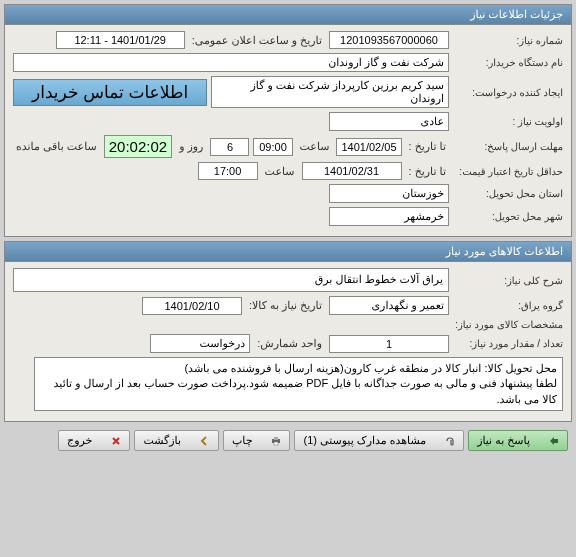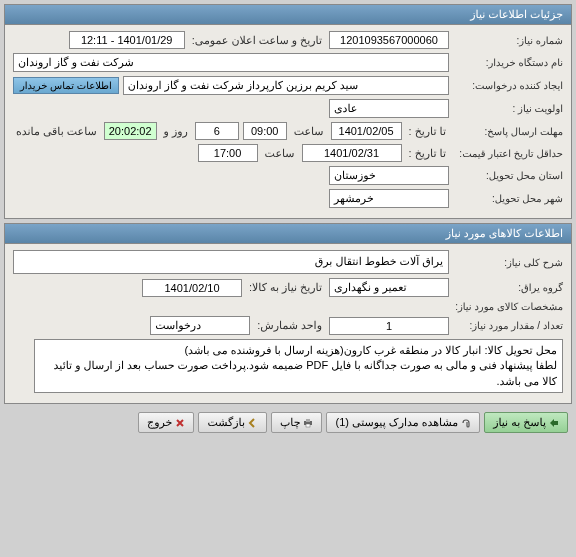--- a/index.html
+++ b/index.html
@@ -48,31 +48,31 @@
     flex-shrink: 0;
   }
   .field {
     border: 1px solid #888;
     background: #fff;
     padding: 2px 4px;
     font-size: 11px;
     min-height: 18px;
     text-align: center;
   }
-  .field-right { text-align: left; }
+  .field-right { text-align: right; }
   .field-flex { flex: 1; }
   .w60 { width: 60px; }
   .w100 { width: 100px; }
   .w120 { width: 120px; }
-  .w140 { width: 116px; }
+  .w140 { width: 129px; }
   .contact-btn {
     background: linear-gradient(#8fc5e8, #6aa8d0);
     border: 1px solid #5a85a8;
-    padding: 2px 6px;
-    font-size: 10px;
+    padding: 2px 18px;
+    font-size: 17px;
     cursor: pointer;
     color: #000;
   }
   .textarea-field {
     border: 1px solid #888;
     background: #fff;
     padding: 3px 5px;
     min-height: 34px;
     flex: 1;
     font-size: 11px;
@@ -92,36 +92,36 @@
   }
   .btn {
     background: linear-gradient(#f5f5f5, #d8d8d8);
     border: 1px solid #999;
     padding: 3px 8px;
     font-size: 11px;
     cursor: pointer;
     border-radius: 2px;
     display: flex;
     align-items: center;
-    gap: 3px;
+    gap: 19px;
   }
   .btn.primary {
     background: linear-gradient(#bfe8bf, #95d095);
     border-color: #6a9a6a;
   }
   .ico {
     width: 10px;
     height: 10px;
     display: inline-block;
   }
   .green-remain {
     background: #d0ffd0;
     border: 1px solid #888;
     padding: 2px 4px;
-    font-size: 11px;
+    font-size: 15px;
     text-align: center;
     width: 70px;
   }
 </style>
 </head>
 <body>
 
 <div class="panel">
   <div class="panel-header">جزئیات اطلاعات نیاز</div>
   <div class="panel-body">

